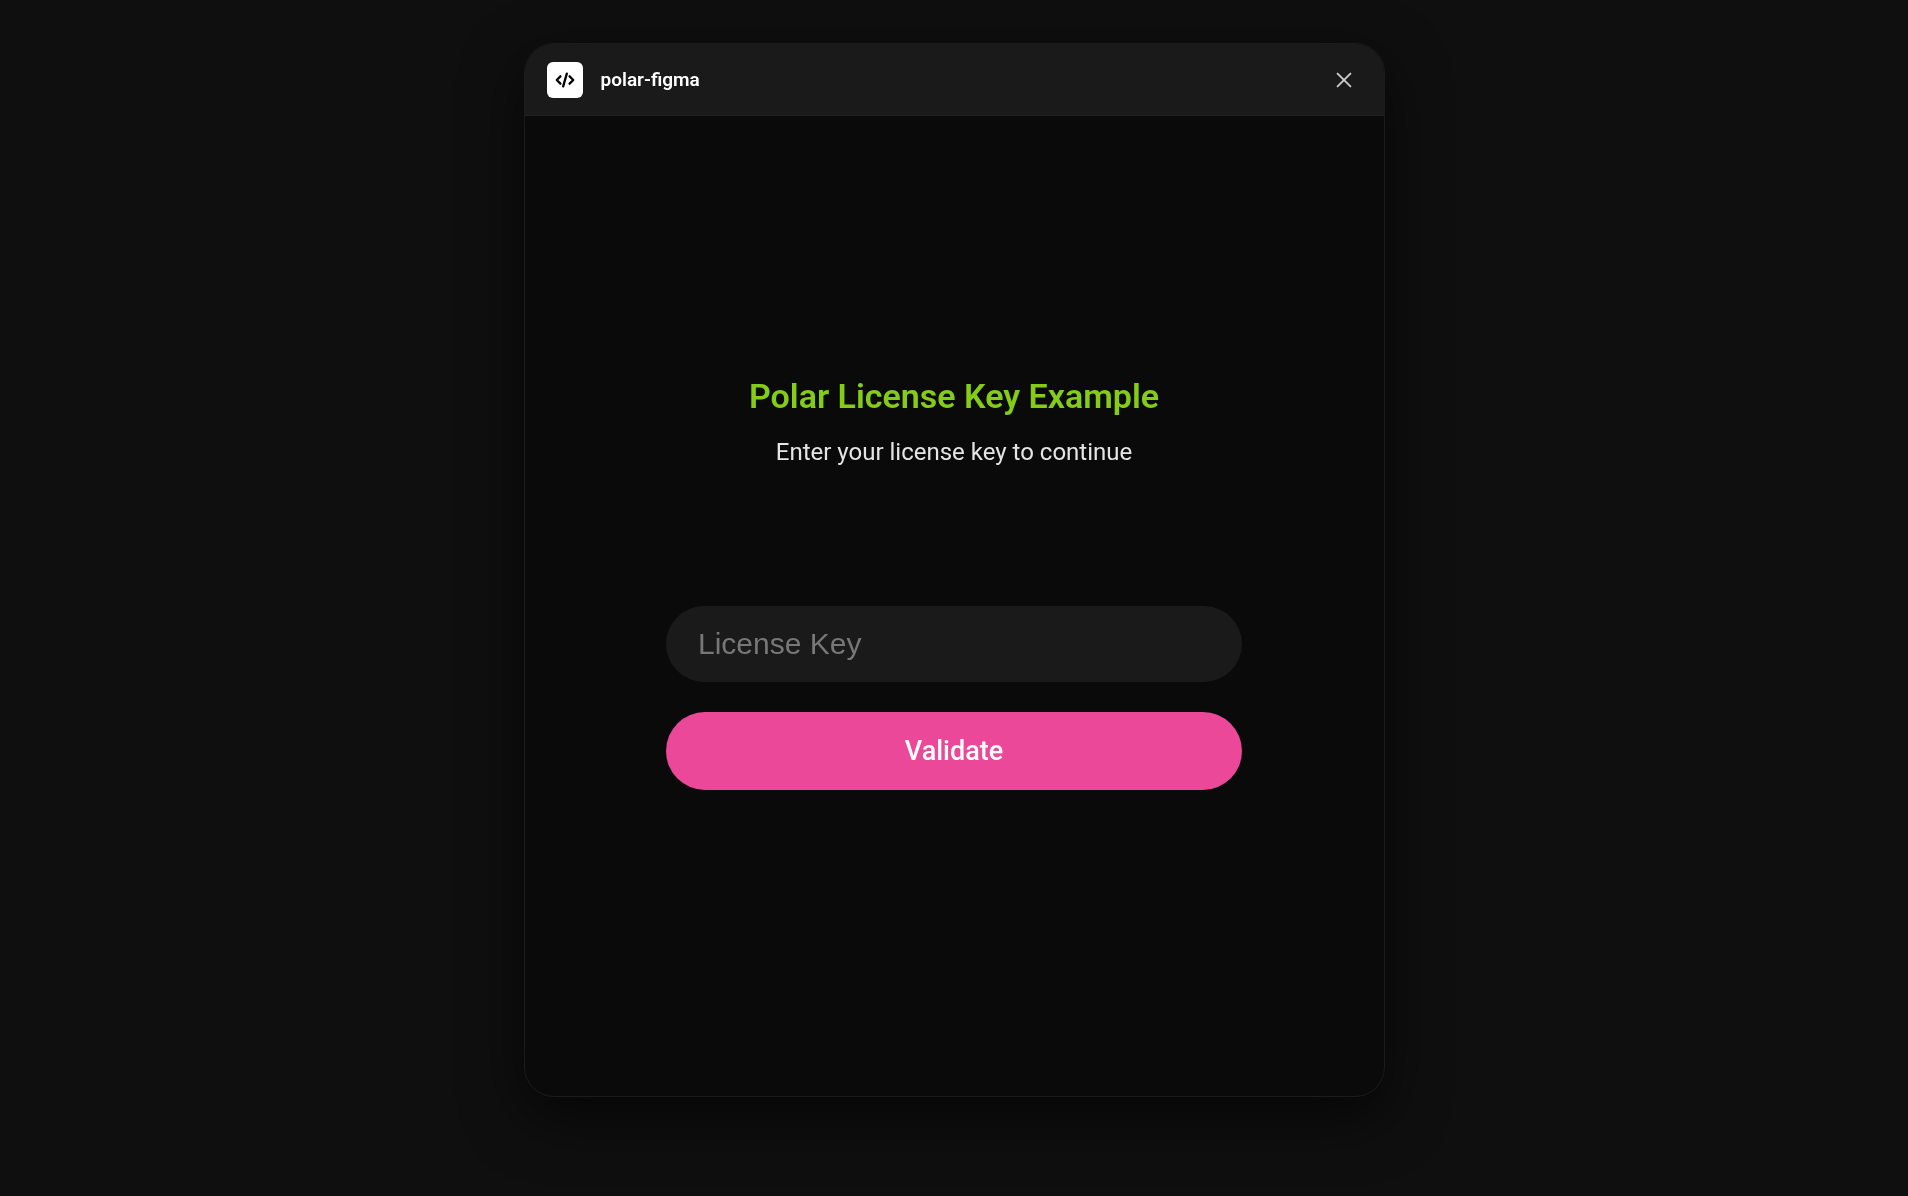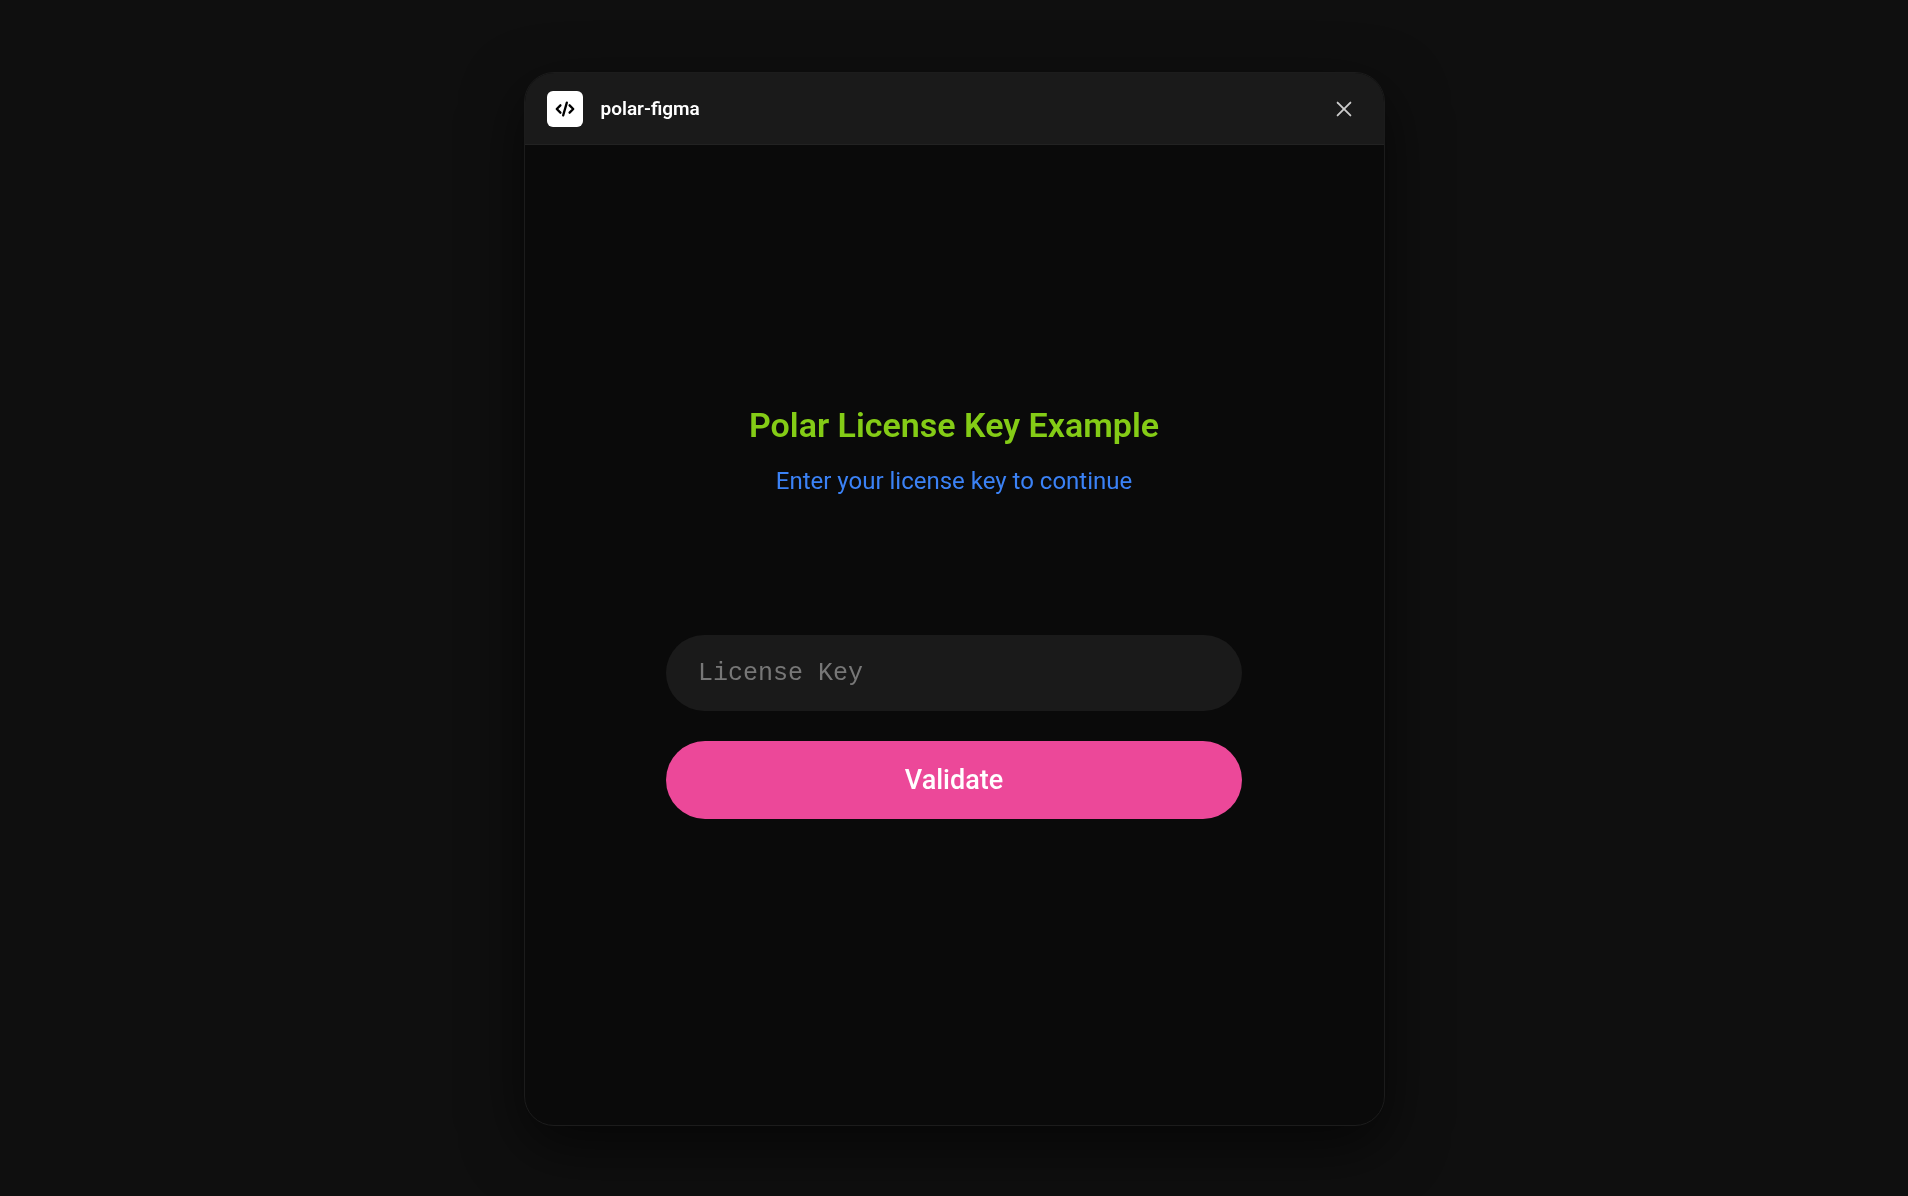--- a/index.html
+++ b/index.html
@@ -14,21 +14,21 @@
       background: #0f0f0f;
       display: flex;
       align-items: flex-start;
       justify-content: center;
       font-family: -apple-system, BlinkMacSystemFont, "Segoe UI", Roboto, Helvetica, Arial, sans-serif;
       overflow: hidden;
     }
 
     .plugin-window {
       width: 861px;
-      margin-top: 72px;
+      margin-top: 43px;
       background: #0a0a0a;
       border-radius: 30px;
       box-shadow: 0 20px 60px rgba(0,0,0,0.6);
       overflow: hidden;
       border: 1px solid #1c1c1c;
     }
 
     .plugin-header {
       height: 72px;
       background: #1a1a1a;
@@ -88,38 +88,38 @@
 
     .heading {
       color: #84cc16;
       font-size: 34px;
       font-weight: 600;
       margin-top: 200px;
       text-align: center;
     }
 
     .subheading {
-      color: #3b82f6;
+      color: #e5e5e5;
       font-size: 24px;
       margin-top: 22px;
       text-align: center;
     }
 
     .license-input {
       width: 576px;
       height: 76px;
       background: #1a1a1a;
       border: none;
       border-radius: 38px;
       padding: 0 32px;
-      font-size: 25px;
+      font-size: 30px;
       color: #fde047;
       margin-top: 140px;
       outline: none;
-      font-family: Liberation Mono, monospace;
+      font-family: Liberation Sans, sans-serif;
     }
 
     .license-input::placeholder {
       color: #777;
     }
 
     .validate-btn {
       width: 576px;
       height: 78px;
       background: #ec4899;

